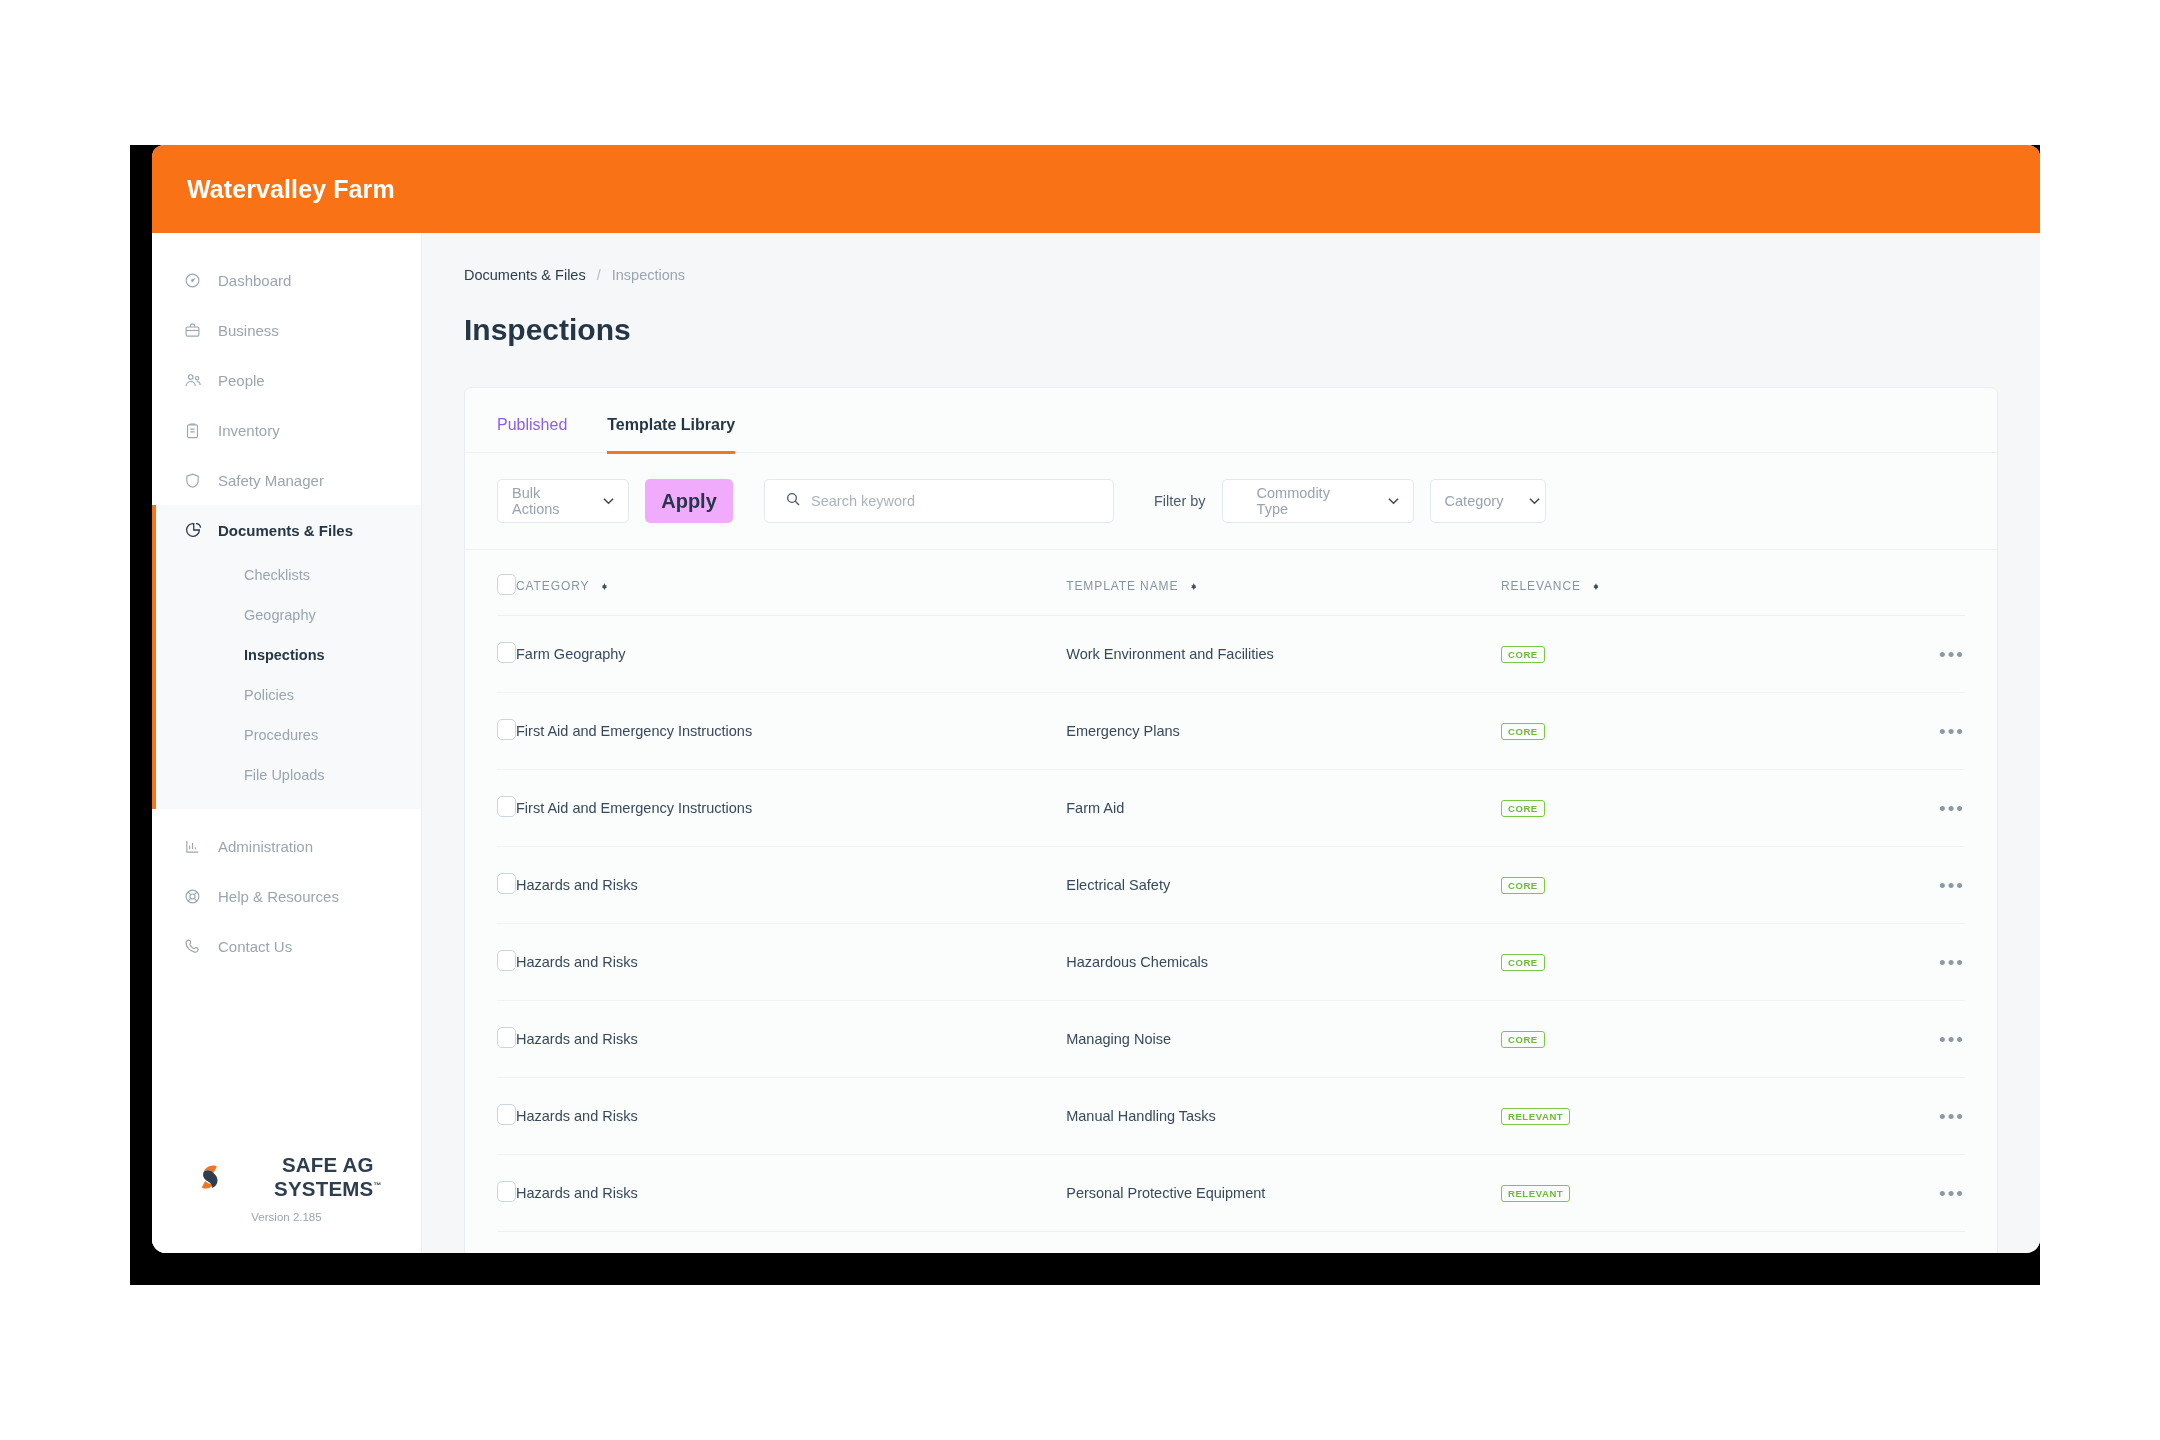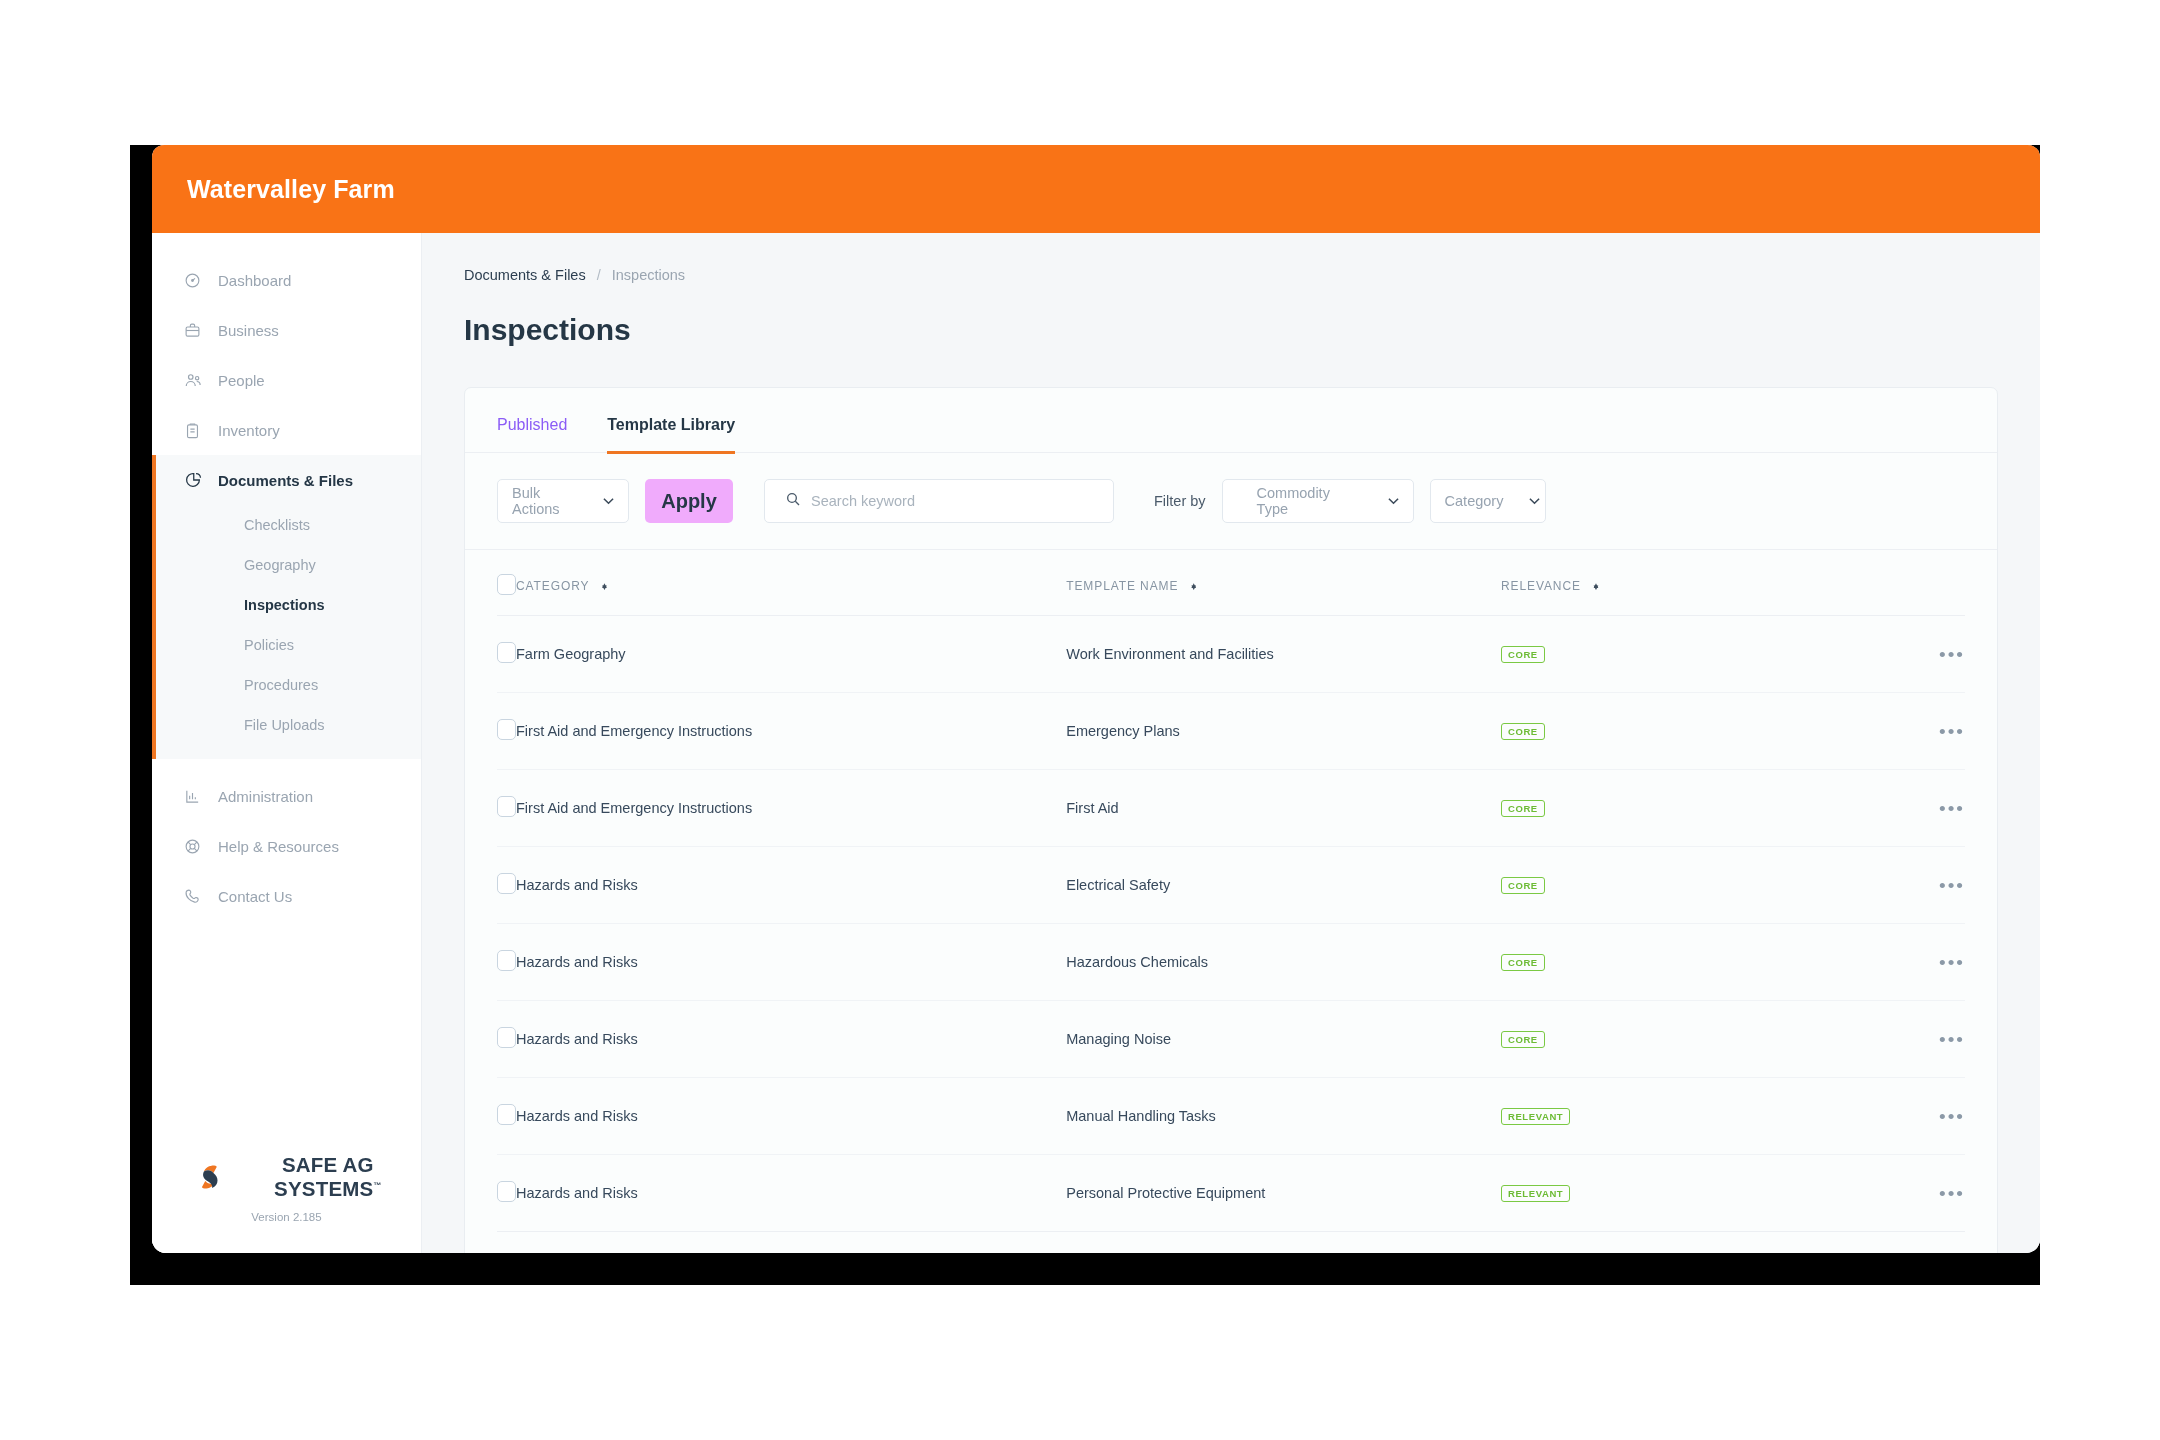--- a/index.html
+++ b/index.html
@@ -358,20 +358,28 @@
         <span class="ic">
           <svg width="17" height="17" viewBox="0 0 24 24" fill="none" stroke="currentColor" stroke-width="1.6">
               <rect x="5" y="4" width="14" height="18" rx="2"></rect>
               <path d="M9 4V2.8h6V4"></path>
               <path d="M9 10h6M9 14h6"></path>
             </svg>
         </span>
         <span class="lbl">Inventory</span>
       </div>
 
+      <div class="nav-item">
+        <span class="ic">
+          <svg width="17" height="17" viewBox="0 0 24 24" fill="none" stroke="currentColor" stroke-width="1.6">
+              <path d="M12 3l8 3v6c0 5-3.4 8.3-8 9.6C7.4 20.3 4 17 4 12V6l8-3z"></path>
+            </svg>
+        </span>
+        <span class="lbl">Safety Manager</span>
+      </div>
 
       <div class="nav-group">
         <div class="nav-item parent">
           <span class="ic">
             <svg width="18" height="18" viewBox="0 0 24 24" fill="none" stroke="currentColor" stroke-width="1.7">
                 <path d="M13 3.5A8.5 8.5 0 1020.5 12H13V3.5z"></path>
                 <path d="M16 3.5A6 6 0 0122 9"></path>
               </svg>
           </span>
           <span class="lbl">Documents &amp; Files</span>
@@ -542,21 +550,21 @@
                 <tr>
                   <td class="col-cb"><span class="cb"></span></td>
                   <td class="col-cat">First Aid and Emergency Instructions</td>
                   <td class="col-tpl">Emergency Plans</td>
                   <td class="col-rel"><span class="badge">CORE</span></td>
                   <td class="col-act"><span class="dots">•••</span></td>
                 </tr>
                 <tr>
                   <td class="col-cb"><span class="cb"></span></td>
                   <td class="col-cat">First Aid and Emergency Instructions</td>
-                  <td class="col-tpl">First Aid</td>
+                  <td class="col-tpl">Farm Aid</td>
                   <td class="col-rel"><span class="badge">CORE</span></td>
                   <td class="col-act"><span class="dots">•••</span></td>
                 </tr>
                 <tr>
                   <td class="col-cb"><span class="cb"></span></td>
                   <td class="col-cat">Hazards and Risks</td>
                   <td class="col-tpl">Electrical Safety</td>
                   <td class="col-rel"><span class="badge">CORE</span></td>
                   <td class="col-act"><span class="dots">•••</span></td>
                 </tr>

